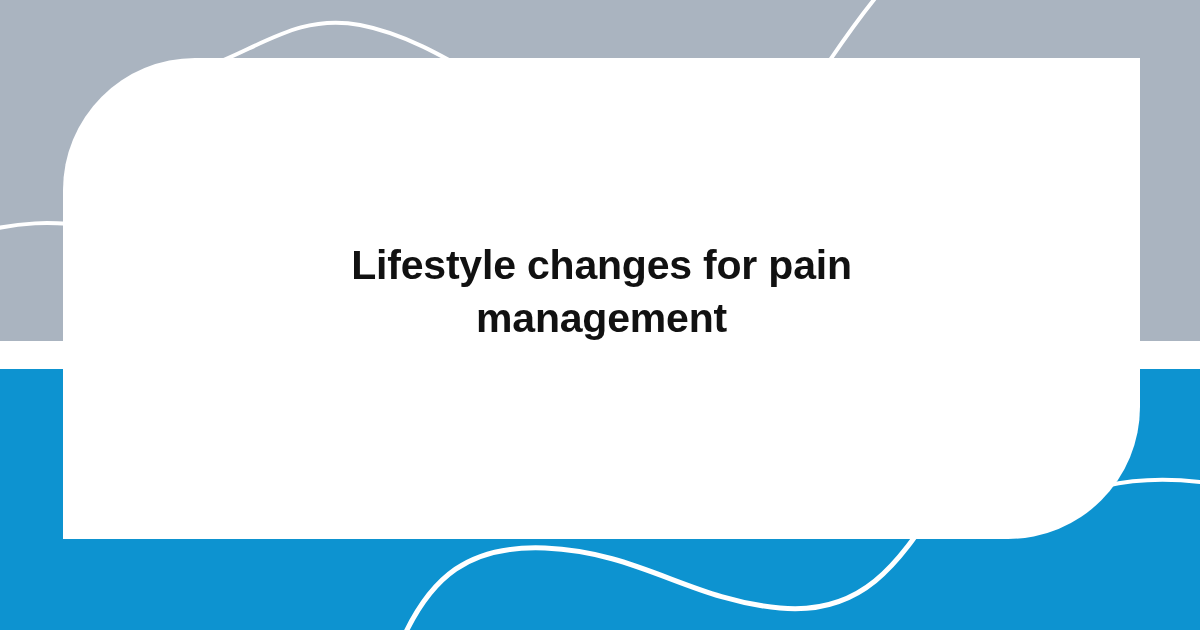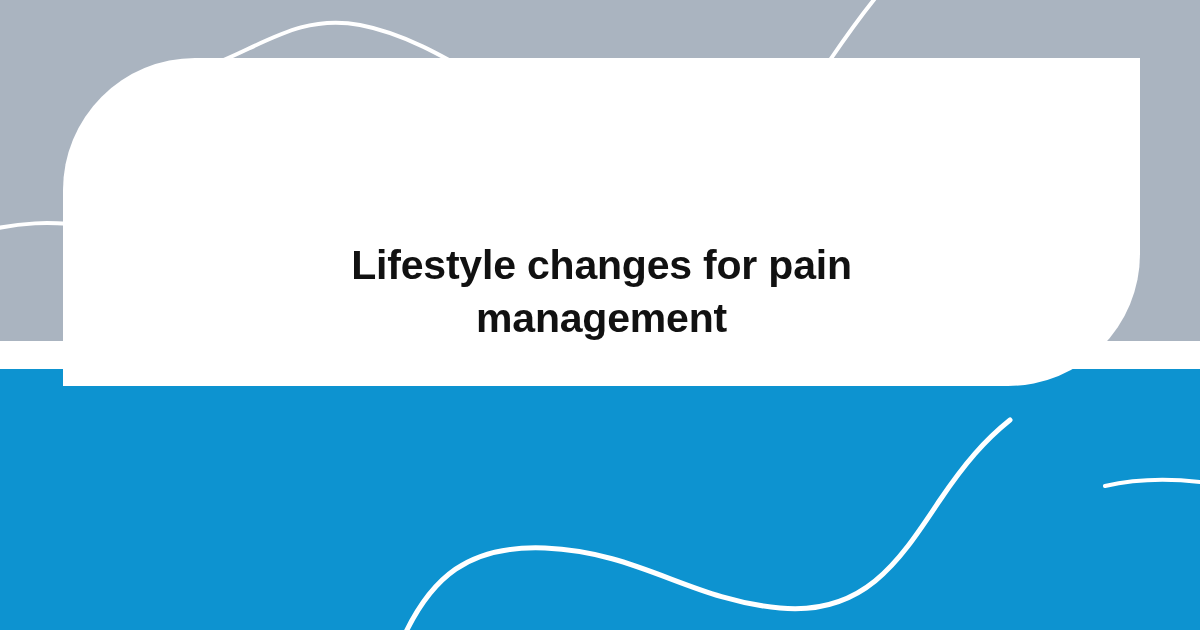--- a/index.html
+++ b/index.html
@@ -57,21 +57,21 @@
     height: 630px;
     pointer-events: none;
   }
 
   
   .card {
     position: absolute;
     left: 63px;
     top: 58px;
     width: 1077px;
-    height: 328px;
+    height: 481px;
     background: #ffffff;
     border-top-left-radius: 132px;
     border-top-right-radius: 0px;
     border-bottom-right-radius: 132px;
     border-bottom-left-radius: 0px;
   }
 
   .card-inner {
     position: absolute;
     left: 0;

